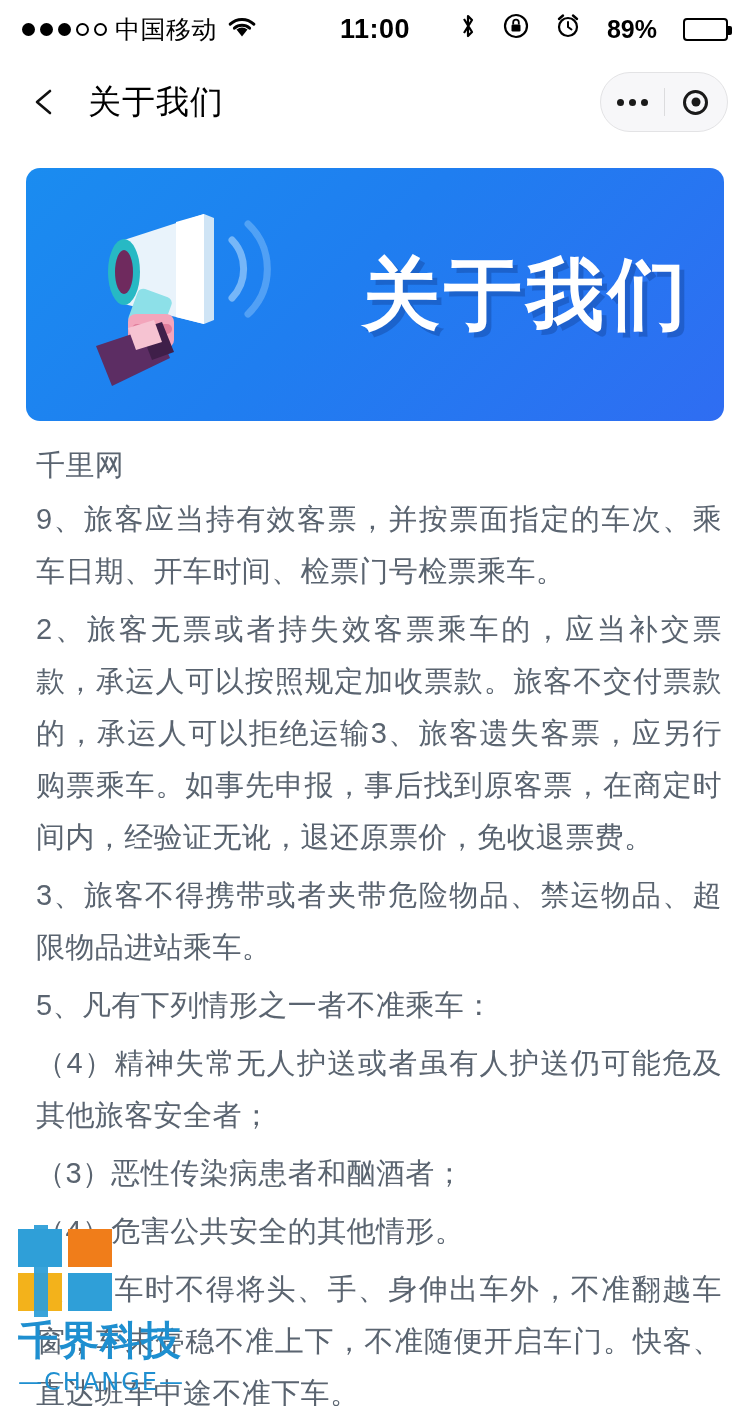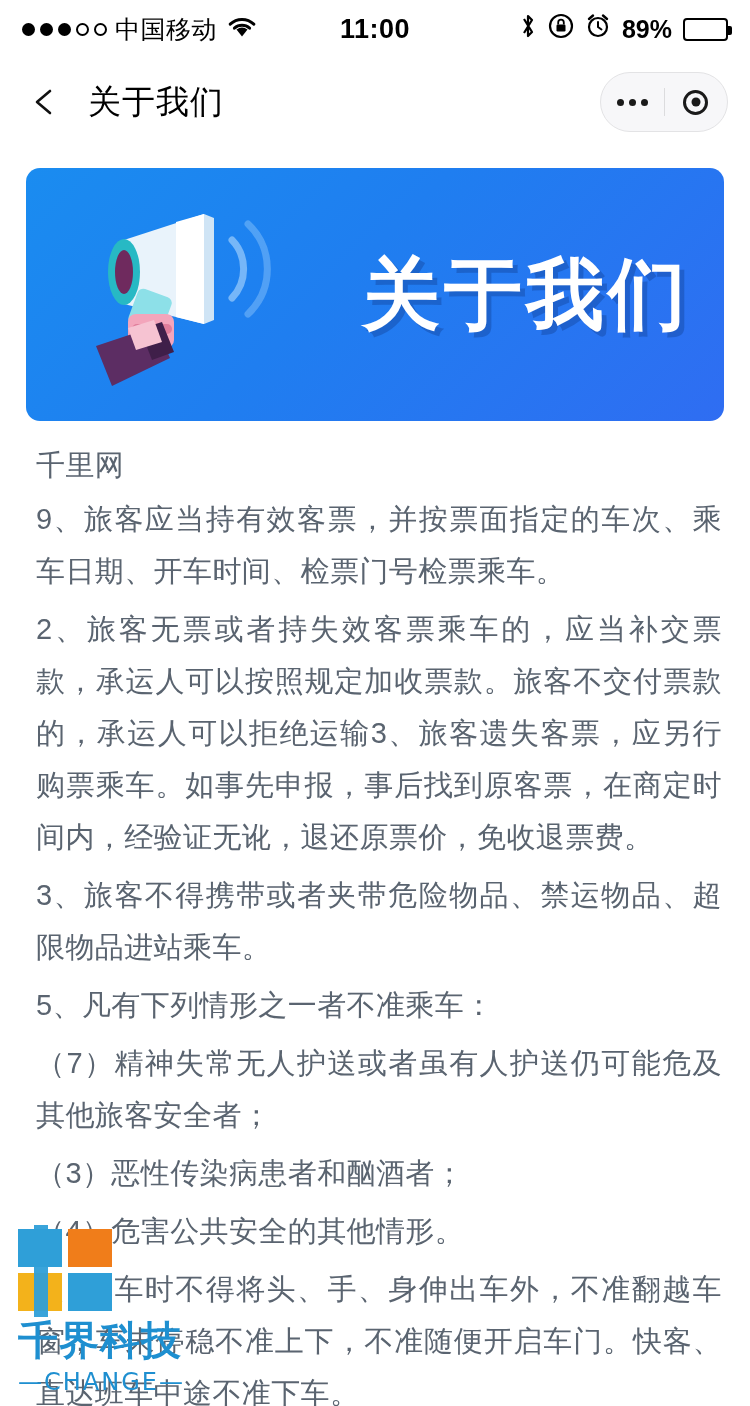--- a/index.html
+++ b/index.html
@@ -59,21 +59,21 @@
     flex: 0 0 auto;
     font-size: 27px;
     font-weight: bold;
     letter-spacing: 0.5px;
   }
   .sb-right {
     flex: 1 1 0;
     display: flex;
     align-items: center;
     justify-content: flex-end;
-    gap: 11px;
+    gap: 26px;
   }
   .battery-pct {
     font-size: 25px;
     font-weight: bold;
   }
   .battery {
     width: 45px;
     height: 23px;
     border: 2px solid #000;
     border-radius: 4px;
@@ -360,21 +360,21 @@
     </span>
     <span class="banner-title">关于我们</span>
   </div>
 
   <div class="body-text">
     <p class="first">千里网</p>
     <p>9、旅客应当持有效客票，并按票面指定的车次、乘车日期、开车时间、检票门号检票乘车。</p>
     <p>2、旅客无票或者持失效客票乘车的，应当补交票款，承运人可以按照规定加收票款。旅客不交付票款的，承运人可以拒绝运输3、旅客遗失客票，应另行购票乘车。如事先申报，事后找到原客票，在商定时间内，经验证无讹，退还原票价，免收退票费。</p>
     <p>3、旅客不得携带或者夹带危险物品、禁运物品、超限物品进站乘车。</p>
     <p>5、凡有下列情形之一者不准乘车：</p>
-    <p>（7）精神失常无人护送或者虽有人护送仍可能危及其他旅客安全者；</p>
+    <p>（4）精神失常无人护送或者虽有人护送仍可能危及其他旅客安全者；</p>
     <p>（3）恶性传染病患者和酗酒者；</p>
     <p>（4）危害公共安全的其他情形。</p>
     <p>6、乘车时不得将头、手、身伸出车外，不准翻越车窗，车未停稳不准上下，不准随便开启车门。快客、直达班车中途不准下车。</p>
   </div>
 </div>
 
 <div class="watermark">
   <div class="wm-logo">
     <span class="wm-q1"></span>
       <span class="wm-q2"></span>

